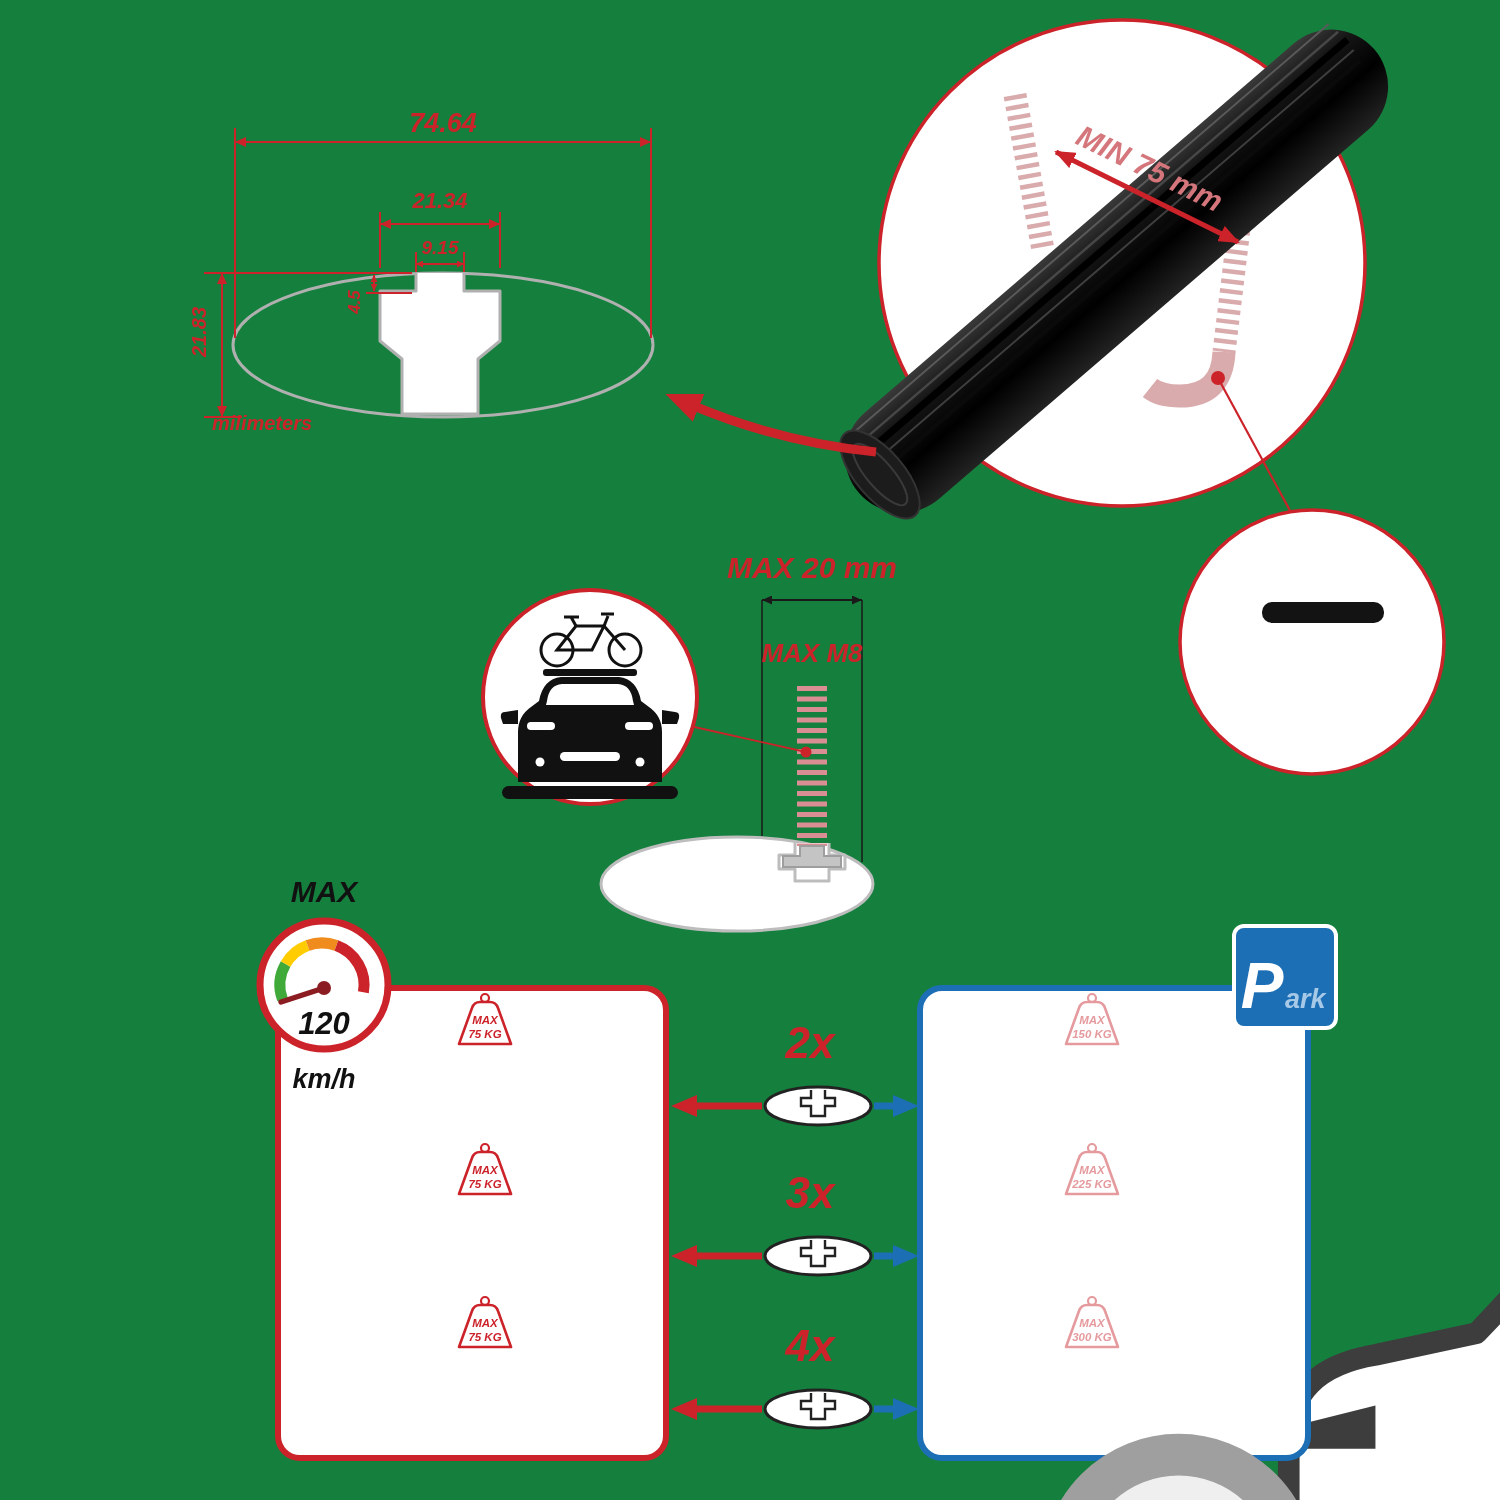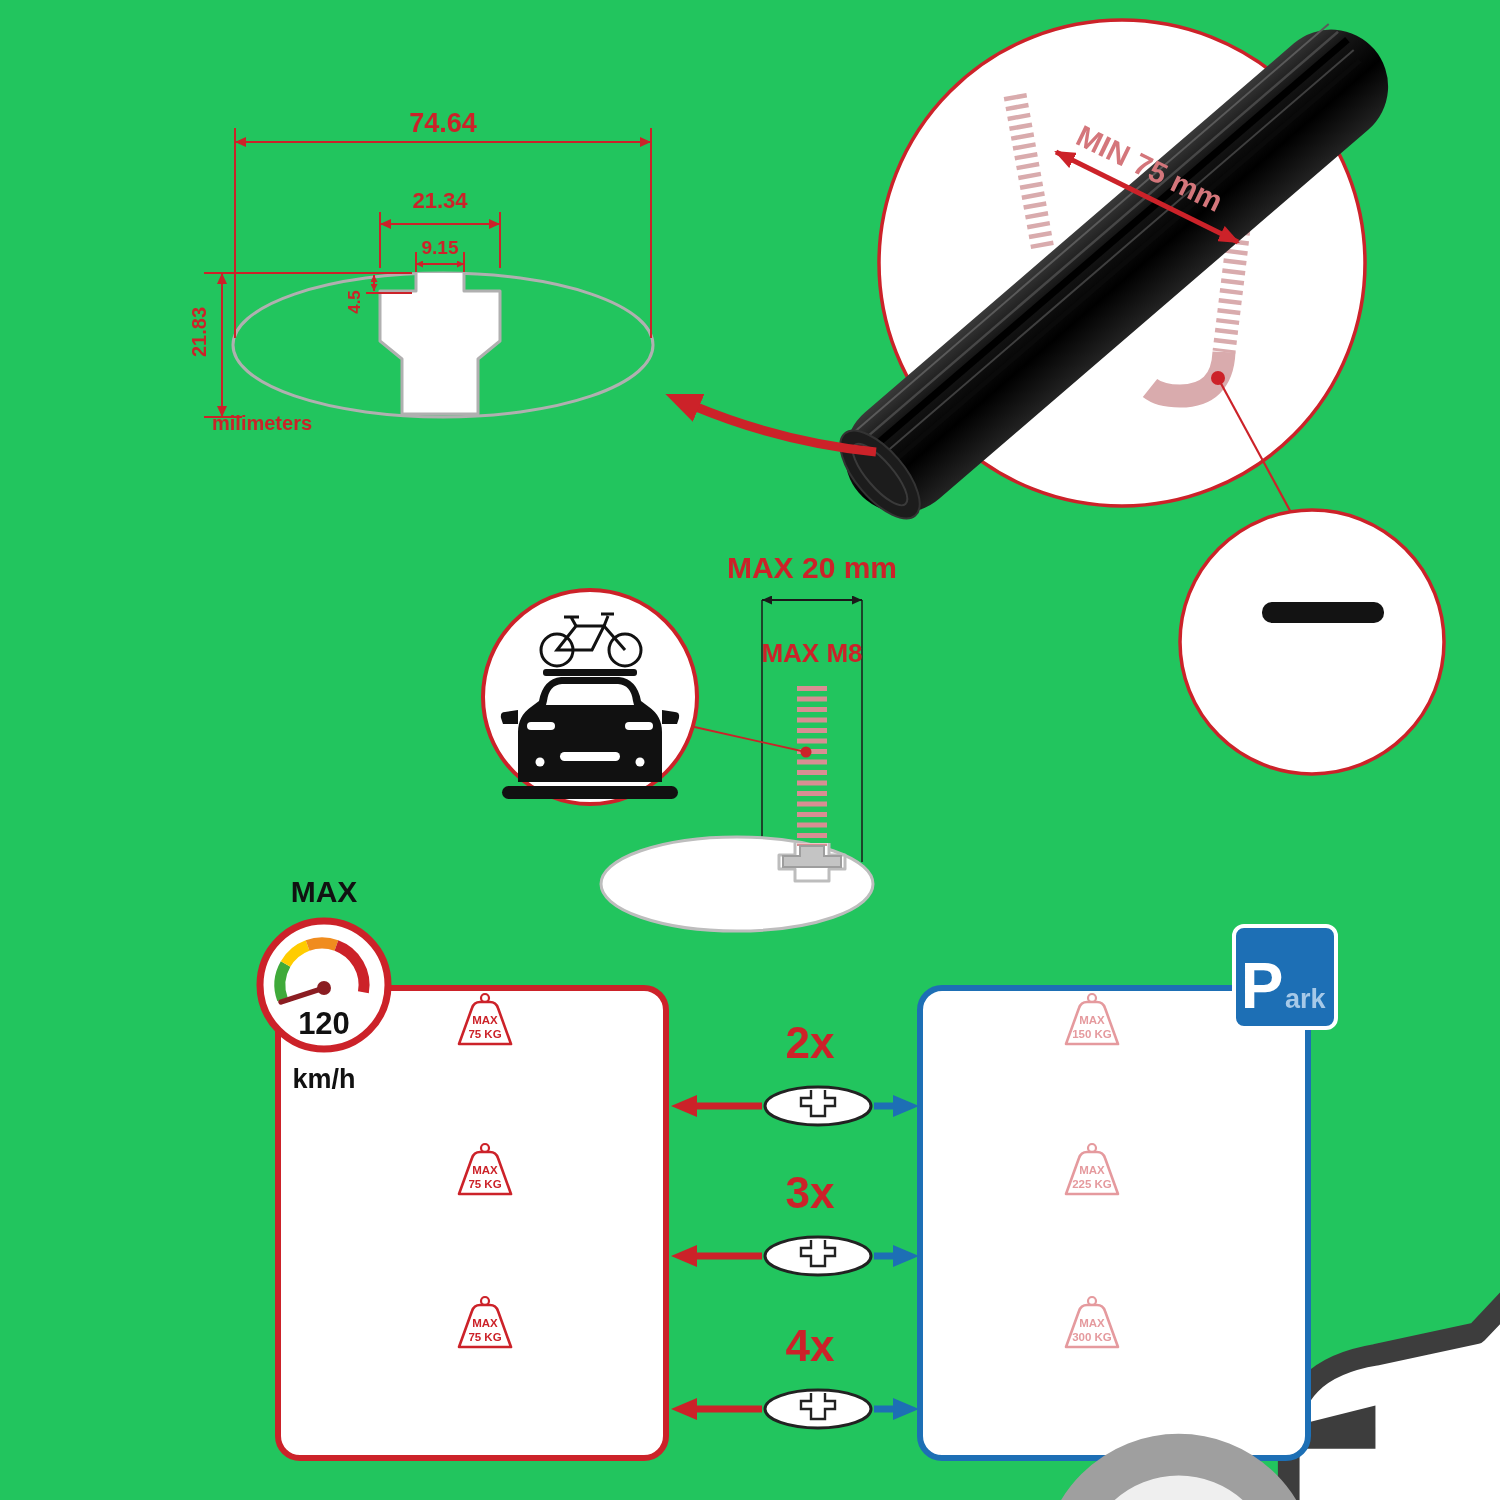--- a/index.html
+++ b/index.html
@@ -1,17 +1,17 @@
 <!DOCTYPE html>
 <html><head>
 <meta charset="utf-8">
 <style>
   html,body{margin:0;padding:0;background:#fff;}
-  .canvas{position:relative;width:1500px;height:1500px;background:#22c55e;overflow:hidden;
-          font-family:"Liberation Sans",sans-serif;}
+  .canvas{position:relative;width:1500px;height:1500px;background:#15803d;overflow:hidden;
+          font-family:"Liberation Sans",sans-serif;font-style:italic;}
   svg{position:absolute;left:0;top:0;}
   text{font-family:"Liberation Sans",sans-serif;}
   .red-dim{fill:#cc2229;font-weight:bold;text-anchor:middle;}
   .red-dim-left{fill:#cc2229;font-weight:bold;text-anchor:start;}
   .blk-big{fill:#111;font-weight:bold;text-anchor:middle;}
   .pink-label{fill:#d4767b;font-weight:bold;}
   .count-label{fill:#cc2229;font-weight:bold;text-anchor:middle;}
   .tag-red .tag-body{fill:#fff;stroke:#cc2229;stroke-width:2.6;stroke-linejoin:round;}
   .tag-red .tag-hook{fill:none;stroke:#cc2229;stroke-width:2.2;}
   .tag-red text{fill:#cc2229;font-weight:bold;font-size:11.5px;text-anchor:middle;}

